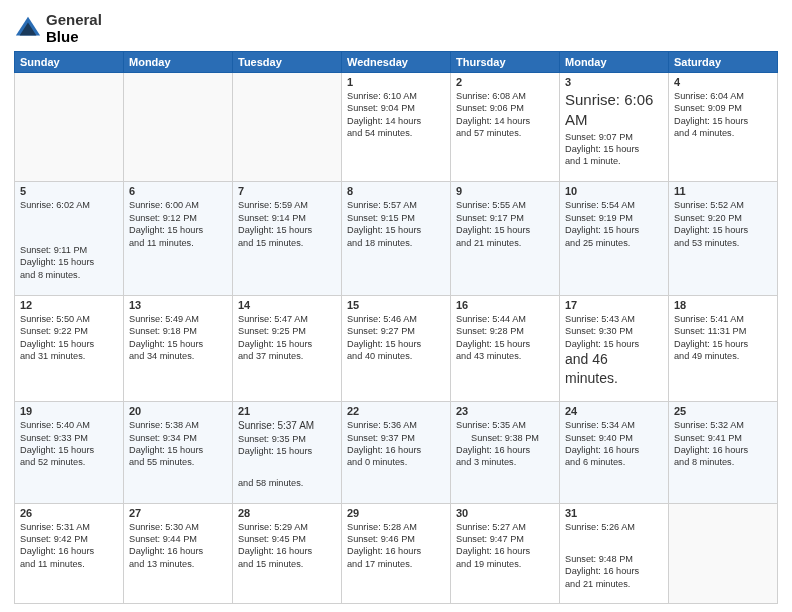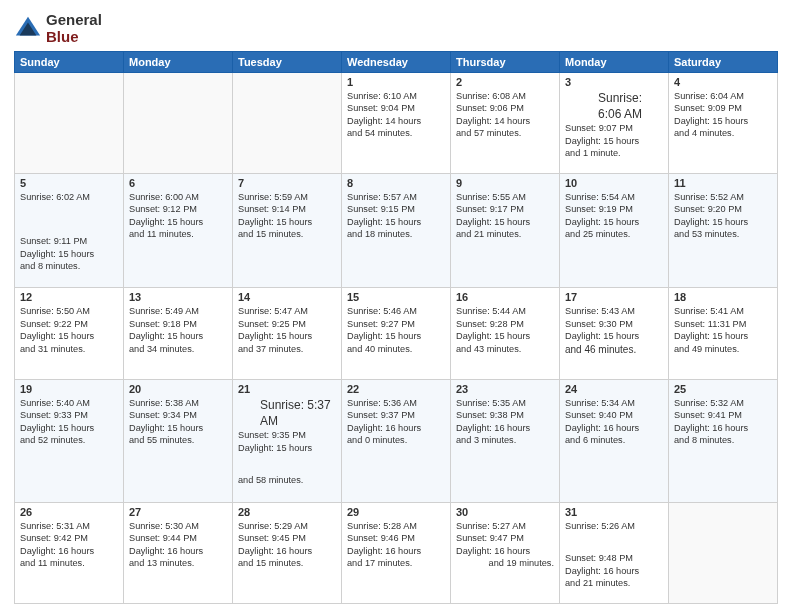--- a/index.html
+++ b/index.html
@@ -34,21 +34,21 @@
       line-height: 1.1;
     }
     .logo-general {
       font-size: 15px;
       font-weight: bold;
       color: #333;
     }
     .logo-blue {
       font-size: 15px;
       font-weight: bold;
-      color: #7f1d1d;
+      color: #000000;
     }
     .logo-icon {
       width: 28px;
       height: 28px;
     }
     .title-block {
       text-align: right;
     }
     .main-title {
       font-size: 30px;
@@ -143,21 +143,21 @@
           </td>
           <td>
             <span class="day-num">2</span>
             <div style="font-size: 9.2px; line-height: 1.35;">Sunrise: 6:08 AM</div>
             <div style="font-size: 9.2px; line-height: 1.35;">Sunset: 9:06 PM</div>
             <div style="font-size: 9.2px; line-height: 1.35;">Daylight: 14 hours</div>
             <div style="font-size: 9.2px; line-height: 1.35;">and 57 minutes.</div>
           </td>
           <td>
             <span class="day-num">3</span>
-            <div style="font-size: 12px; line-height: 1.35; margin-left: 33px;">Sunrise: 6:06 AM</div>
+            <div style="font-size: 15px; line-height: 1.35;">Sunrise: 6:06 AM</div>
             <div style="font-size: 9.2px; line-height: 1.35;">Sunset: 9:07 PM</div>
             <div style="font-size: 9.2px; line-height: 1.35;">Daylight: 15 hours</div>
             <div style="font-size: 9.2px; line-height: 1.35;">and 1 minute.</div>
           </td>
           <td>
             <span class="day-num">4</span>
             <div style="font-size: 9.2px; line-height: 1.35;">Sunrise: 6:04 AM</div>
             <div style="font-size: 9.2px; line-height: 1.35;">Sunset: 9:09 PM</div>
             <div style="font-size: 9.2px; line-height: 1.35;">Daylight: 15 hours</div>
             <div style="font-size: 9.2px; line-height: 1.35;">and 4 minutes.</div>
@@ -248,21 +248,21 @@
             <div style="font-size: 9.2px; line-height: 1.35;">Sunrise: 5:44 AM</div>
             <div style="font-size: 9.2px; line-height: 1.35;">Sunset: 9:28 PM</div>
             <div style="font-size: 9.2px; line-height: 1.35;">Daylight: 15 hours</div>
             <div style="font-size: 9.2px; line-height: 1.35;">and 43 minutes.</div>
           </td>
           <td>
             <span class="day-num">17</span>
             <div style="font-size: 9.2px; line-height: 1.35;">Sunrise: 5:43 AM</div>
             <div style="font-size: 9.2px; line-height: 1.35;">Sunset: 9:30 PM</div>
             <div style="font-size: 9.2px; line-height: 1.35;">Daylight: 15 hours</div>
-            <div style="font-size: 10px; line-height: 1.35;">and 46 minutes.</div>
+            <div style="font-size: 14px; line-height: 1.35;">and 46 minutes.</div>
           </td>
           <td>
             <span class="day-num">18</span>
             <div style="font-size: 9.2px; line-height: 1.35;">Sunrise: 5:41 AM</div>
             <div style="font-size: 9.2px; line-height: 1.35;">Sunset: 11:31 PM</div>
             <div style="font-size: 9.2px; line-height: 1.35;">Daylight: 15 hours</div>
             <div style="font-size: 9.2px; line-height: 1.35;">and 49 minutes.</div>
           </td>
         </tr>
         <tr>
@@ -275,36 +275,36 @@
           </td>
           <td>
             <span class="day-num">20</span>
             <div style="font-size: 9.2px; line-height: 1.35;">Sunrise: 5:38 AM</div>
             <div style="font-size: 9.2px; line-height: 1.35;">Sunset: 9:34 PM</div>
             <div style="font-size: 9.2px; line-height: 1.35;">Daylight: 15 hours</div>
             <div style="font-size: 9.2px; line-height: 1.35;">and 55 minutes.</div>
           </td>
           <td>
             <span class="day-num">21</span>
-            <div style="font-size: 12px; line-height: 1.35; margin-left: 22px;">Sunrise: 5:37 AM</div>
+            <div style="font-size: 10px; line-height: 1.35;">Sunrise: 5:37 AM</div>
             <div style="font-size: 9.2px; line-height: 1.35;">Sunset: 9:35 PM</div>
             <div style="font-size: 9.2px; line-height: 1.35;">Daylight: 15 hours</div>
             <div style="font-size: 9.2px; line-height: 1.35; margin-top: 20px;">and 58 minutes.</div>
           </td>
           <td>
             <span class="day-num">22</span>
             <div style="font-size: 9.2px; line-height: 1.35;">Sunrise: 5:36 AM</div>
             <div style="font-size: 9.2px; line-height: 1.35;">Sunset: 9:37 PM</div>
             <div style="font-size: 9.2px; line-height: 1.35;">Daylight: 16 hours</div>
             <div style="font-size: 9.2px; line-height: 1.35;">and 0 minutes.</div>
           </td>
           <td>
             <span class="day-num">23</span>
             <div style="font-size: 9.2px; line-height: 1.35;">Sunrise: 5:35 AM</div>
-            <div style="font-size: 9.2px; line-height: 1.35;">Sunset: 9:38 PM</div>
+            <div style="font-size: 9.2px; line-height: 1.35; text-align: center;">Sunset: 9:38 PM</div>
             <div style="font-size: 9.2px; line-height: 1.35;">Daylight: 16 hours</div>
             <div style="font-size: 9.2px; line-height: 1.35;">and 3 minutes.</div>
           </td>
           <td>
             <span class="day-num">24</span>
             <div style="font-size: 9.2px; line-height: 1.35;">Sunrise: 5:34 AM</div>
             <div style="font-size: 9.2px; line-height: 1.35;">Sunset: 9:40 PM</div>
             <div style="font-size: 9.2px; line-height: 1.35;">Daylight: 16 hours</div>
             <div style="font-size: 9.2px; line-height: 1.35;">and 6 minutes.</div>
           </td>
@@ -343,21 +343,21 @@
             <div style="font-size: 9.2px; line-height: 1.35;">Sunrise: 5:28 AM</div>
             <div style="font-size: 9.2px; line-height: 1.35;">Sunset: 9:46 PM</div>
             <div style="font-size: 9.2px; line-height: 1.35;">Daylight: 16 hours</div>
             <div style="font-size: 9.2px; line-height: 1.35;">and 17 minutes.</div>
           </td>
           <td>
             <span class="day-num">30</span>
             <div style="font-size: 9.2px; line-height: 1.35;">Sunrise: 5:27 AM</div>
             <div style="font-size: 9.2px; line-height: 1.35;">Sunset: 9:47 PM</div>
             <div style="font-size: 9.2px; line-height: 1.35;">Daylight: 16 hours</div>
-            <div style="font-size: 9.2px; line-height: 1.35; text-align: right;">and 19 minutes.</div>
+            <div style="font-size: 9.2px; line-height: 1.35;">and 19 minutes.</div>
           </td>
           <td>
             <span class="day-num">31</span>
             <div style="font-size: 9.2px; line-height: 1.35;">Sunrise: 5:26 AM</div>
             <div style="font-size: 9.2px; line-height: 1.35; margin-top: 20px;">Sunset: 9:48 PM</div>
             <div style="font-size: 9.2px; line-height: 1.35;">Daylight: 16 hours</div>
             <div style="font-size: 9.2px; line-height: 1.35;">and 21 minutes.</div>
           </td>
           <td class="empty-cell"></td>
         </tr>

